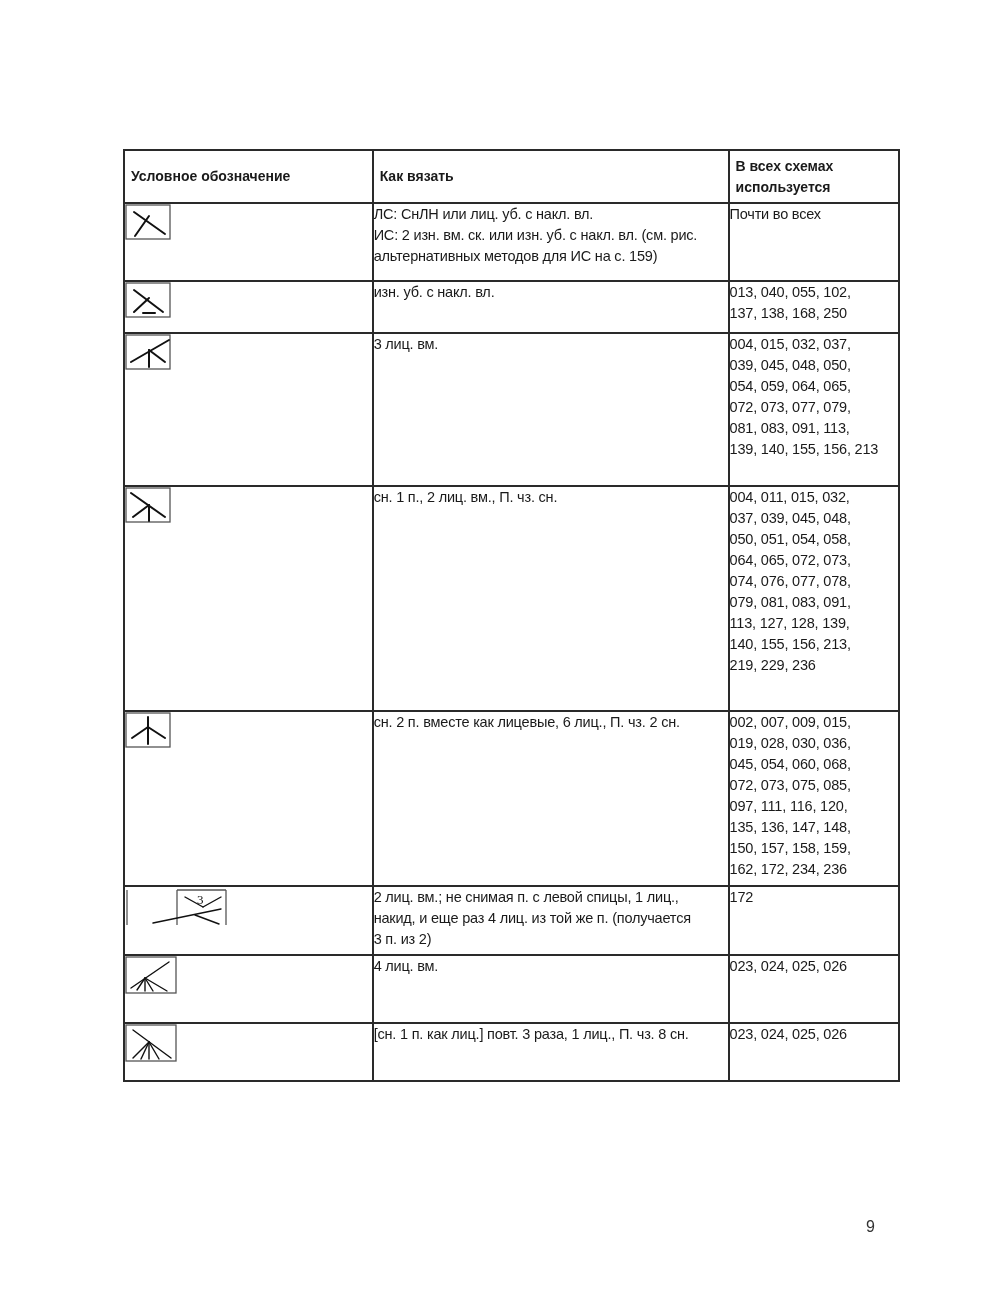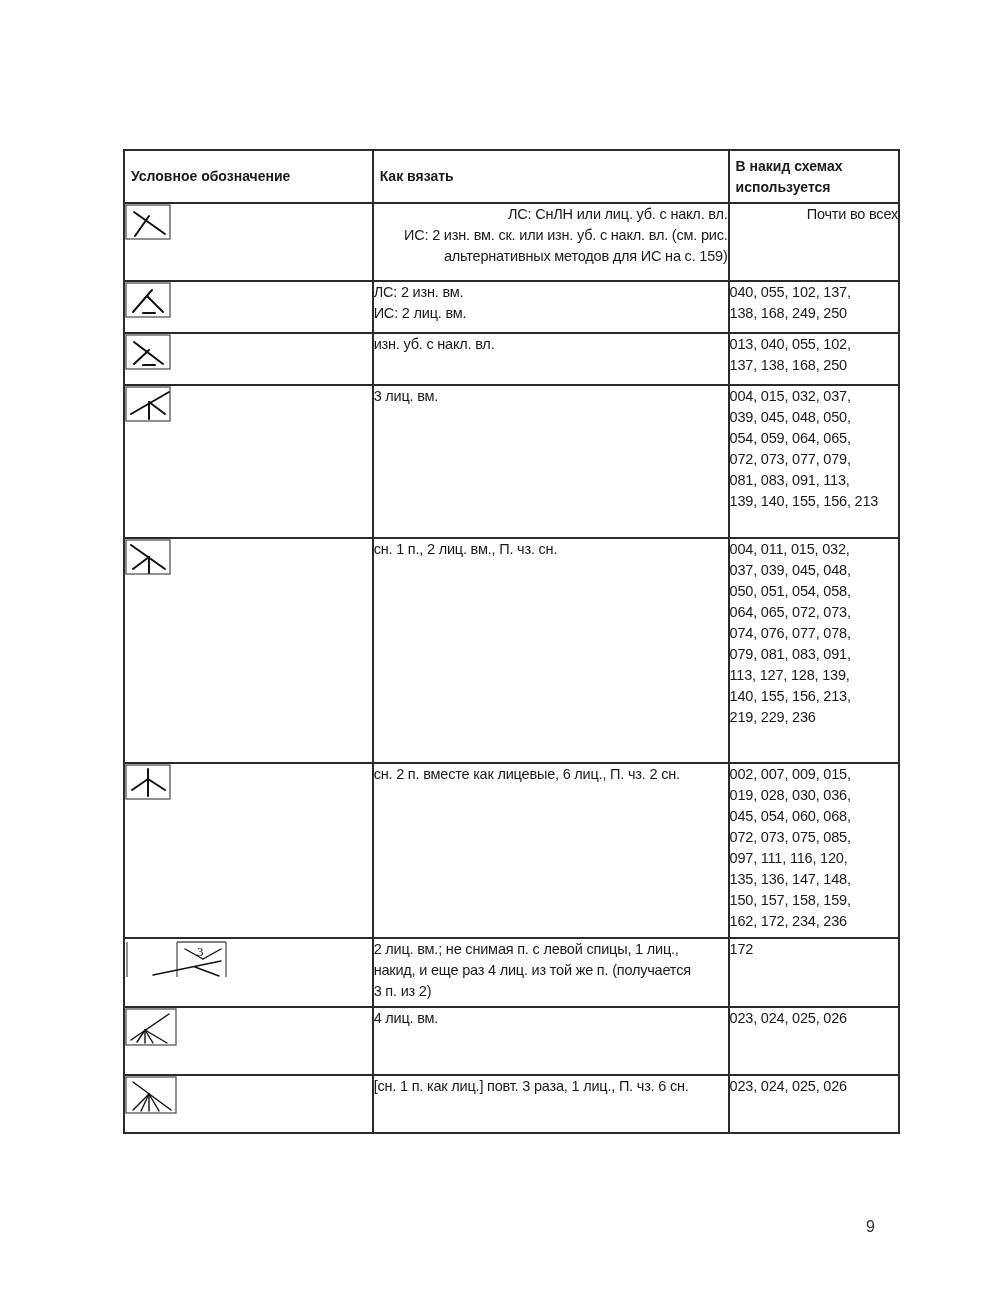--- a/index.html
+++ b/index.html
@@ -27,55 +27,39 @@
   <colgroup>
       <col class="c1">
       <col class="c2">
       <col class="c3">
     </colgroup>
   <thead>
     <tr>
       <th>Условное обозначение</th>
       <th>Как вязать</th>
       <th>
-        <div>В накид схемах</div>
+        <div>В всех схемах</div>
         <div>используется</div>
       </th>
     </tr>
   </thead>
   <tbody id="tbody">
-      <tr style="height: 78px; text-align: right;">
+      <tr style="height: 78px;">
         <td class="sym"><span><svg width="46" height="36">
               <rect x="1" y="1" width="44" height="34" fill="#fff" stroke="#555" stroke-width="1.3"></rect>
               <line x1="10" y1="32" x2="24" y2="12" stroke="#111" stroke-width="2" fill="none" stroke-linecap="round"></line>
               <line x1="9" y1="8" x2="40" y2="30" stroke="#111" stroke-width="2" fill="none" stroke-linecap="round"></line>
             </svg></span></td>
         <td class="desc">
           <div>ЛС: СнЛН или лиц. уб. с накл. вл.</div>
           <div>ИС: 2 изн. вм. ск. или изн. уб. с накл. вл. (см. рис.</div>
           <div>альтернативных методов для ИС на с. 159)</div>
         </td>
         <td class="used">
           <div>Почти во всех</div>
-        </td>
-      </tr>
-      <tr style="height: 52px;">
-        <td class="sym"><span><svg width="46" height="36">
-              <rect x="1" y="1" width="44" height="34" fill="#fff" stroke="#555" stroke-width="1.3"></rect>
-              <line x1="8" y1="30" x2="27" y2="8" stroke="#111" stroke-width="2" fill="none" stroke-linecap="round"></line>
-              <line x1="22" y1="14" x2="38" y2="30" stroke="#111" stroke-width="2" fill="none" stroke-linecap="round"></line>
-              <line x1="18" y1="31" x2="30" y2="31" stroke="#111" stroke-width="2" fill="none" stroke-linecap="round"></line>
-            </svg></span></td>
-        <td class="desc">
-          <div>ЛС: 2 изн. вм.</div>
-          <div>ИС: 2 лиц. вм.</div>
-        </td>
-        <td class="used">
-          <div>040, 055, 102, 137,</div>
-          <div>138, 168, 249, 250</div>
         </td>
       </tr>
       <tr style="height: 52px;">
         <td class="sym"><span><svg width="46" height="36">
               <rect x="1" y="1" width="44" height="34" fill="#fff" stroke="#555" stroke-width="1.3"></rect>
               <line x1="9" y1="30" x2="24" y2="16" stroke="#111" stroke-width="2" fill="none" stroke-linecap="round"></line>
               <line x1="9" y1="8" x2="38" y2="30" stroke="#111" stroke-width="2" fill="none" stroke-linecap="round"></line>
               <line x1="18" y1="31" x2="30" y2="31" stroke="#111" stroke-width="2" fill="none" stroke-linecap="round"></line>
             </svg></span></td>
         <td class="desc">
@@ -188,21 +172,21 @@
       <tr style="height: 58px;">
         <td class="sym"><span><svg width="52" height="38">
               <rect x="1" y="1" width="50" height="36" fill="#fff" stroke="#555" stroke-width="1.3"></rect>
               <line x1="8" y1="6" x2="46" y2="34" stroke="#111" stroke-width="1.4" fill="none" stroke-linecap="round"></line>
               <line x1="24" y1="18" x2="8" y2="34" stroke="#111" stroke-width="1.4" fill="none" stroke-linecap="round"></line>
               <line x1="24" y1="18" x2="16" y2="35" stroke="#111" stroke-width="1.4" fill="none" stroke-linecap="round"></line>
               <line x1="24" y1="18" x2="24" y2="35" stroke="#111" stroke-width="1.4" fill="none" stroke-linecap="round"></line>
               <line x1="24" y1="18" x2="34" y2="35" stroke="#111" stroke-width="1.4" fill="none" stroke-linecap="round"></line>
             </svg></span></td>
         <td class="desc">
-          <div>[сн. 1 п. как лиц.] повт. 3 раза, 1 лиц., П. чз. 6 сн.</div>
+          <div>[сн. 1 п. как лиц.] повт. 3 раза, 1 лиц., П. чз. 8 сн.</div>
         </td>
         <td class="used">
           <div>023, 024, 025, 026</div>
         </td>
       </tr>
     </tbody>
 </table>
 
 <div class="page-num">9</div>
 

